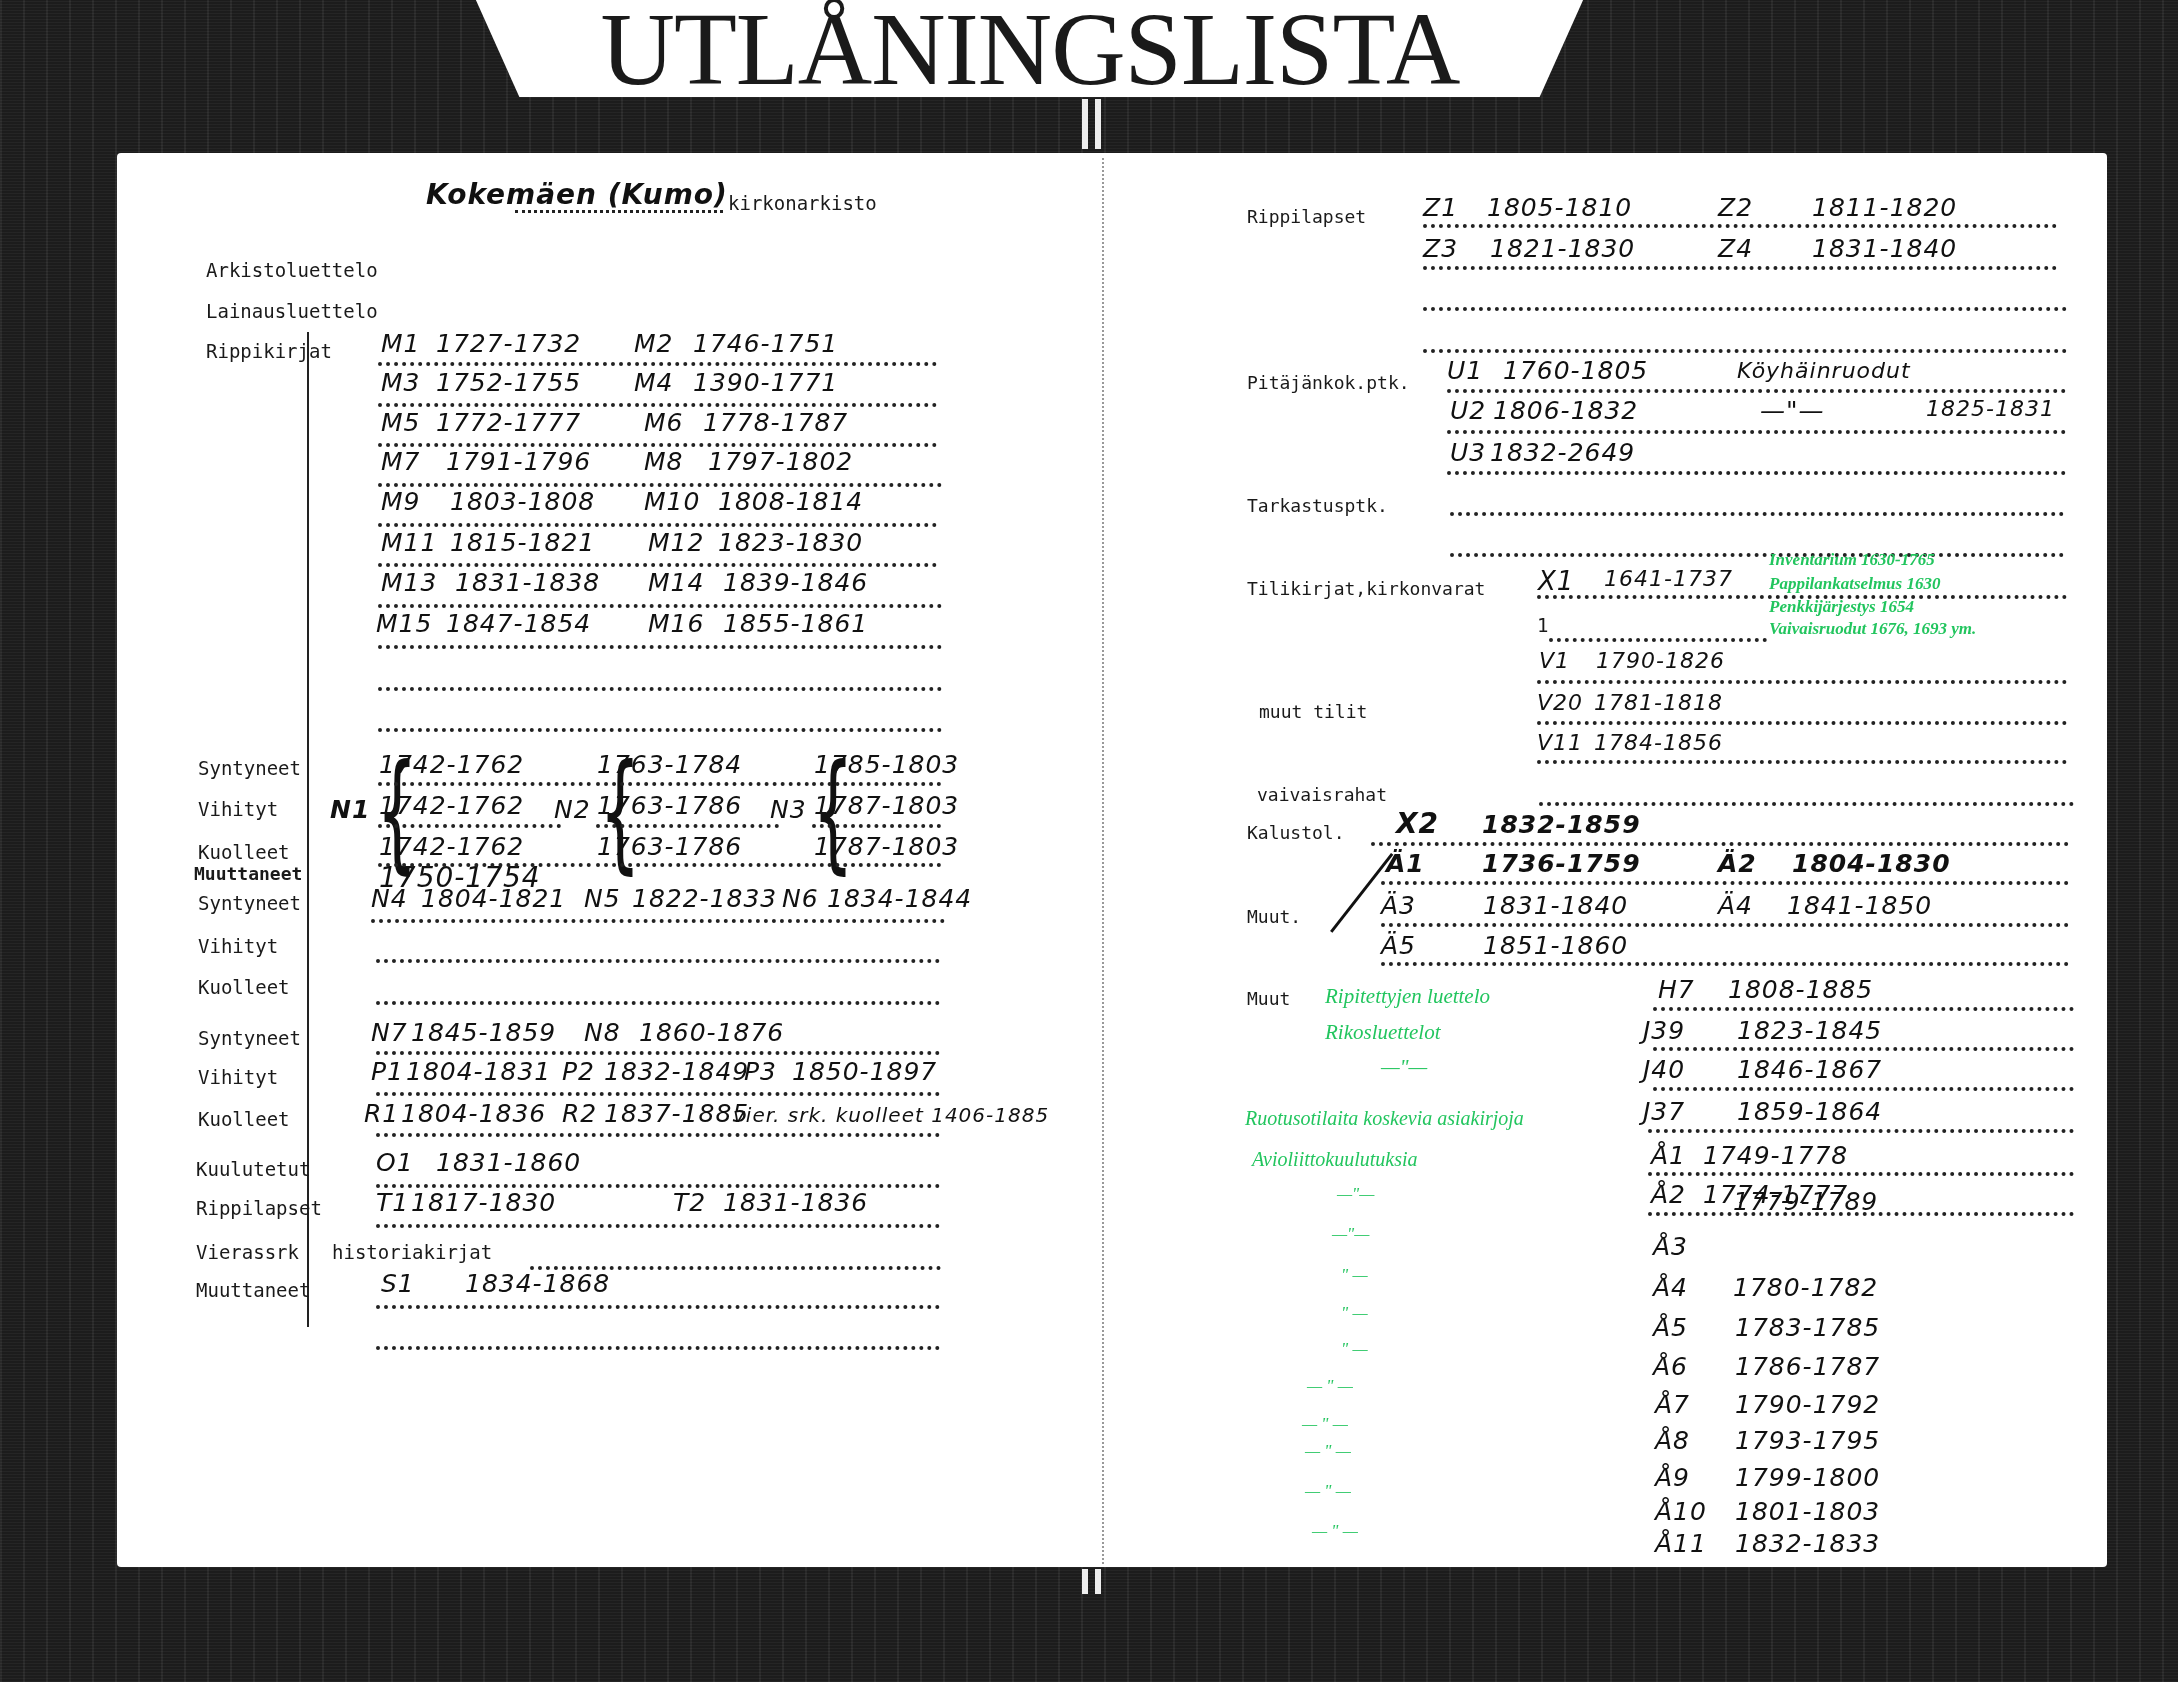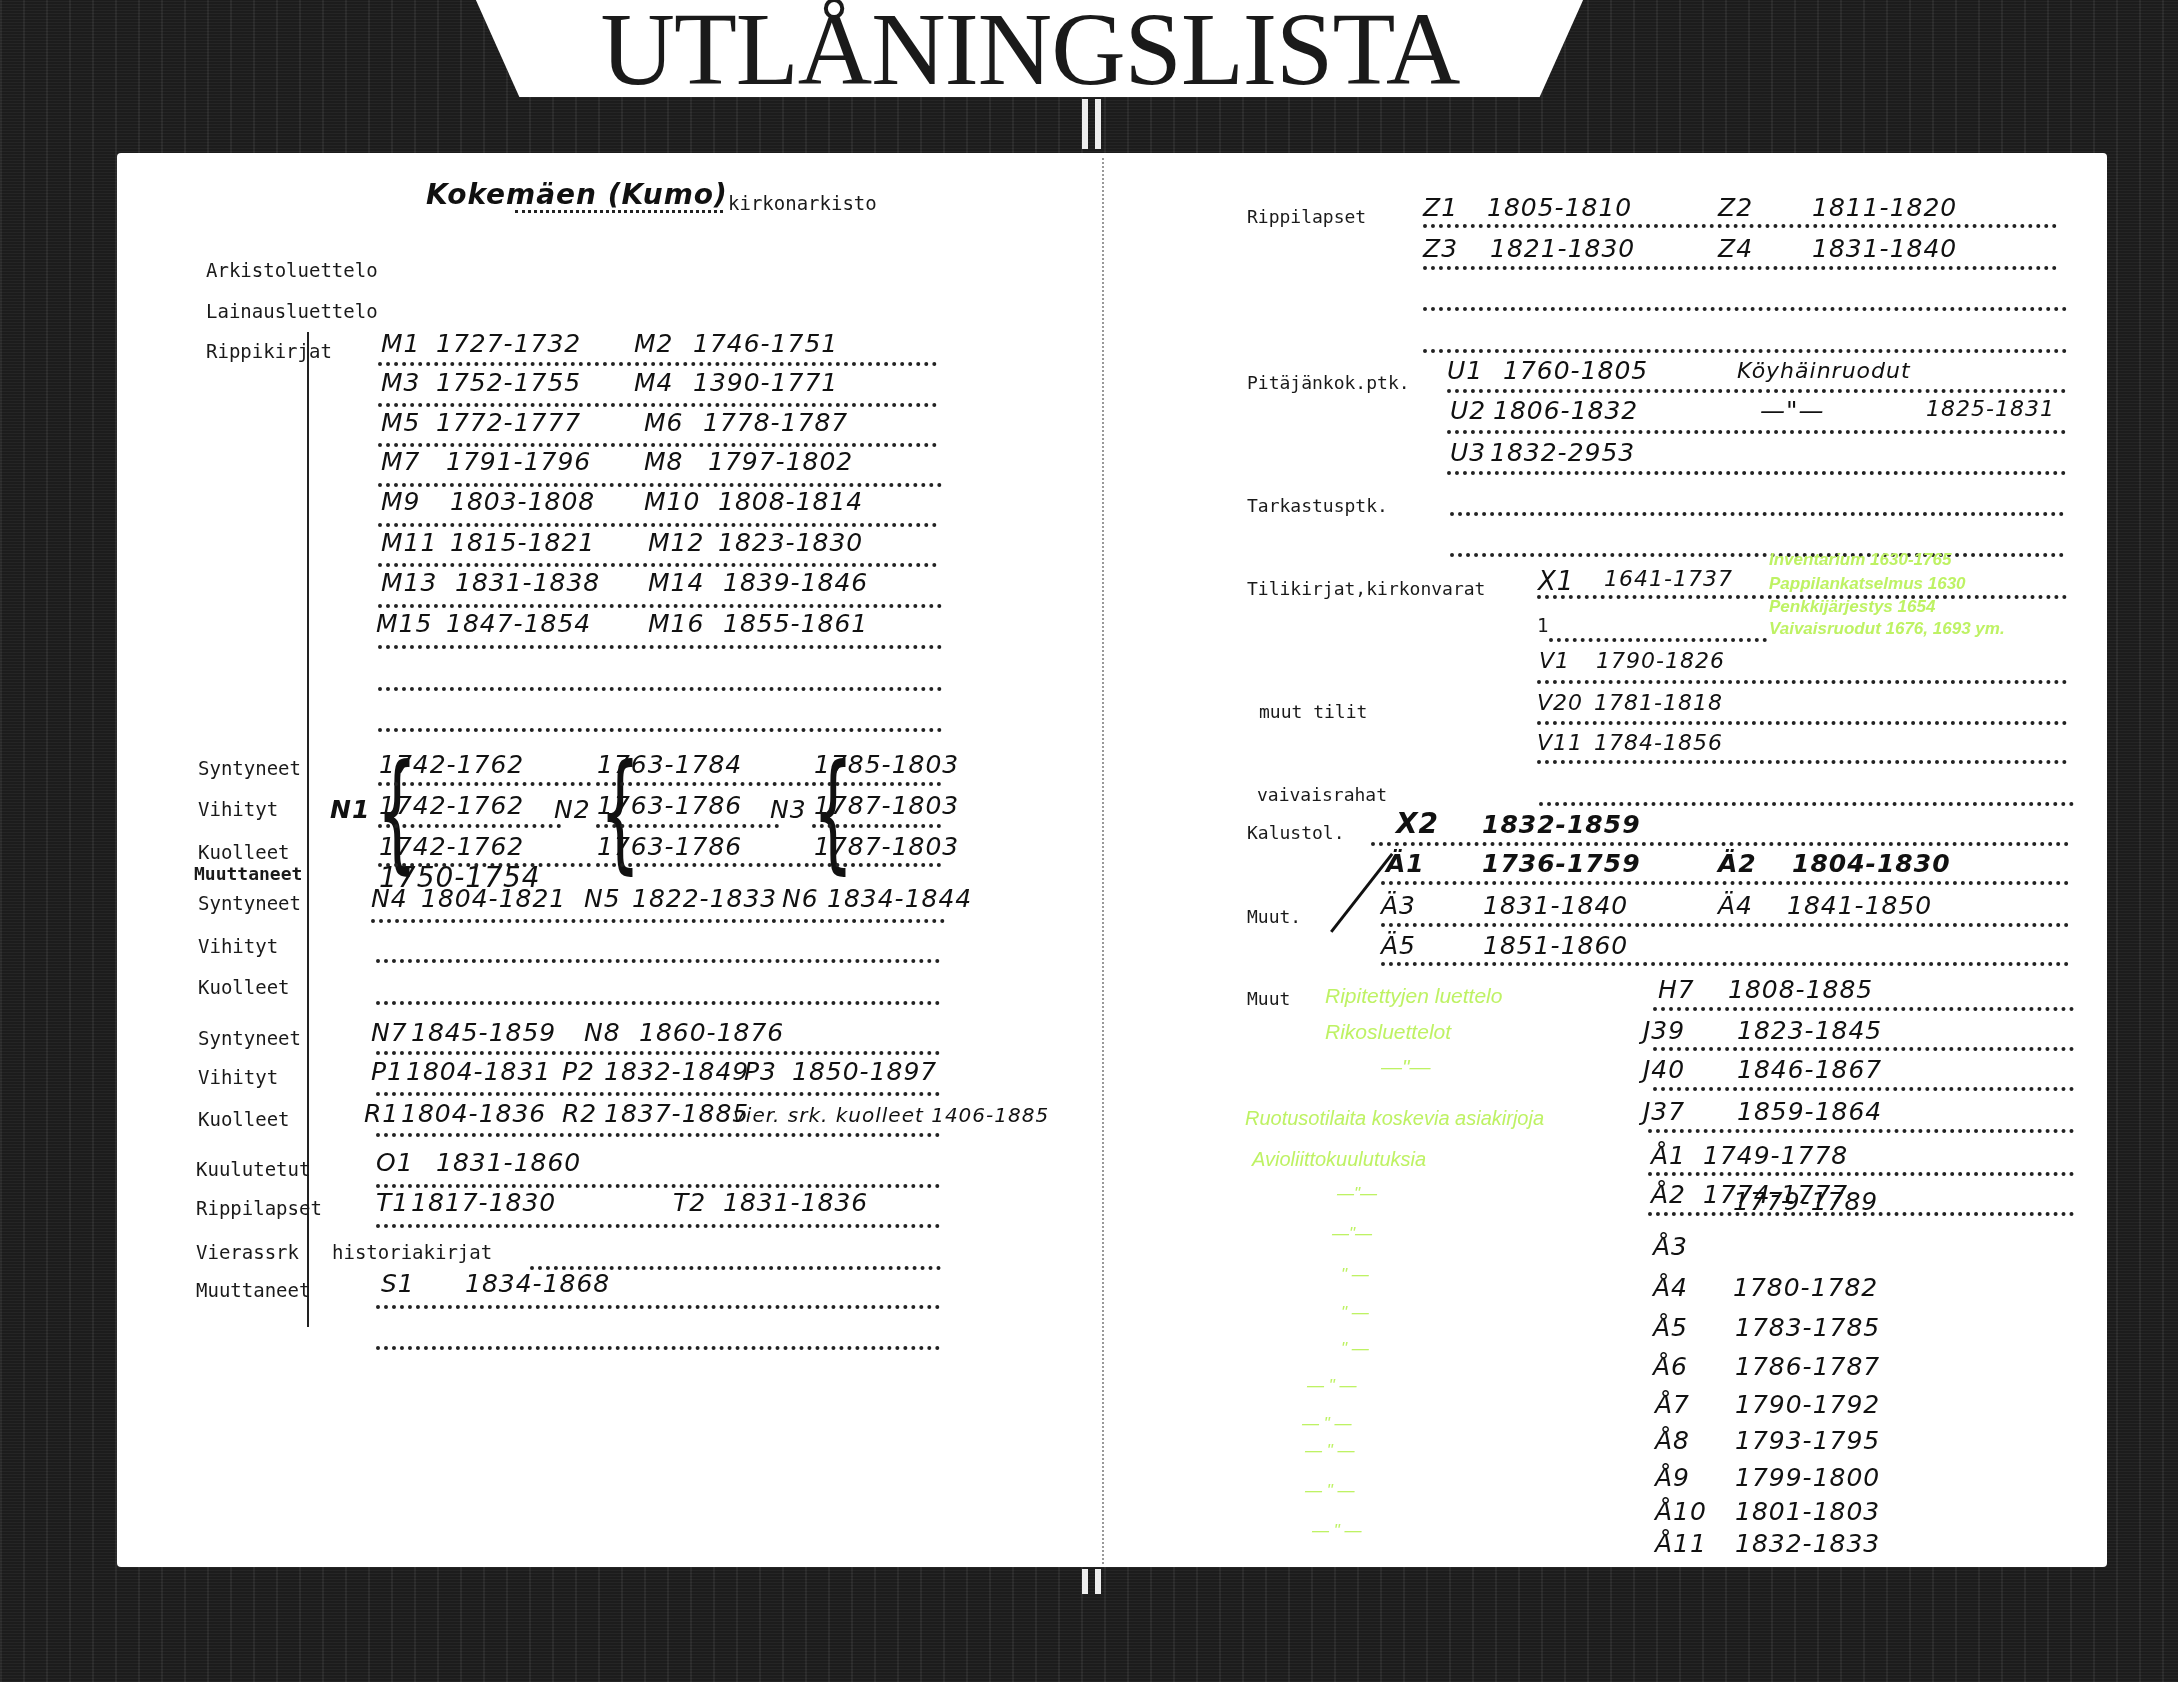--- a/index.html
+++ b/index.html
@@ -14,21 +14,21 @@
     font-family:Liberation Serif, serif;font-size:103px;line-height:99px;letter-spacing:-1px;
     color:#1a1a1a;text-align:center;white-space:nowrap;}
   .spine-mark{position:absolute;top:99px;width:6px;height:50px;background:#eee;}
   .spine-mark-b{position:absolute;top:1569px;width:6px;height:25px;background:#eee;}
   .page{position:absolute;left:117px;top:153px;width:1990px;height:1414px;background:#fff;border-radius:4px;}
   .spine{position:absolute;left:1102px;top:158px;width:2px;height:1406px;border-left:2px dotted #999;}
   .vline{position:absolute;left:307px;top:332px;width:2px;height:995px;background:#222;}
   .t{position:absolute;white-space:nowrap;}
   .type{font-family:"DejaVu Sans Mono",monospace;font-size:19px;color:#1a1a1a;}
   .hand{font-family:"DejaVu Sans",sans-serif;font-style:italic;font-size:25px;color:#111;letter-spacing:1px;}
-  .hand-sm{font-family:Liberation Sans, sans-serif;font-style:italic;font-size:17px;color:#bef264;}
+  .hand-sm{font-family:Liberation Serif, serif;font-style:italic;font-size:17px;color:#22c55e;}
   .bold{font-weight:bold;}
   .dots{position:absolute;height:4px;border-bottom:4px dotted #222;}
   .brace{position:absolute;font-family:"DejaVu Sans",sans-serif;color:#111;line-height:1;}
   .slash{position:absolute;width:3px;background:#111;transform-origin:top left;}
 </style>
 </head>
 <body>
 
 <div class="banner"></div>
 <div class="banner-title">UTLÅNINGSLISTA</div>
@@ -222,21 +222,21 @@
   <span class="t hand" style="left:1737px;top:358px;font-size:22px">Köyhäinruodut</span>
 
   <div class="dots" style="left:1447px;top:426px;width:619px"></div>
   <span class="t hand" style="left:1450px;top:396px">U2</span>
   <span class="t hand" style="left:1493px;top:396px">1806-1832</span>
   <span class="t hand" style="left:1760px;top:396px">—"—</span>
   <span class="t hand" style="left:1926px;top:396px;font-size:22px">1825-1831</span>
 
   <div class="dots" style="left:1447px;top:467px;width:619px"></div>
   <span class="t hand" style="left:1450px;top:438px">U3</span>
-  <span class="t hand" style="left:1490px;top:438px">1832-2953</span>
+  <span class="t hand" style="left:1490px;top:438px">1832-2649</span>
 
   <span class="t type" style="left:1247px;top:495px;font-size:18px">Tarkastusptk.</span>
   <div class="dots" style="left:1450px;top:508px;width:614px"></div>
   <div class="dots" style="left:1450px;top:549px;width:614px"></div>
 
   <span class="t type" style="left:1247px;top:578px;font-size:18px">Tilikirjat,kirkonvarat</span>
   <div class="dots" style="left:1537px;top:591px;width:530px"></div>
   <span class="t hand" style="left:1538px;top:566px;font-size:26px">X1</span>
   <span class="t hand" style="left:1604px;top:566px;font-size:22px">1641-1737</span>
   <span class="t hand-sm bold" style="left:1769px;top:550px">Inventarium 1630-1765</span>

